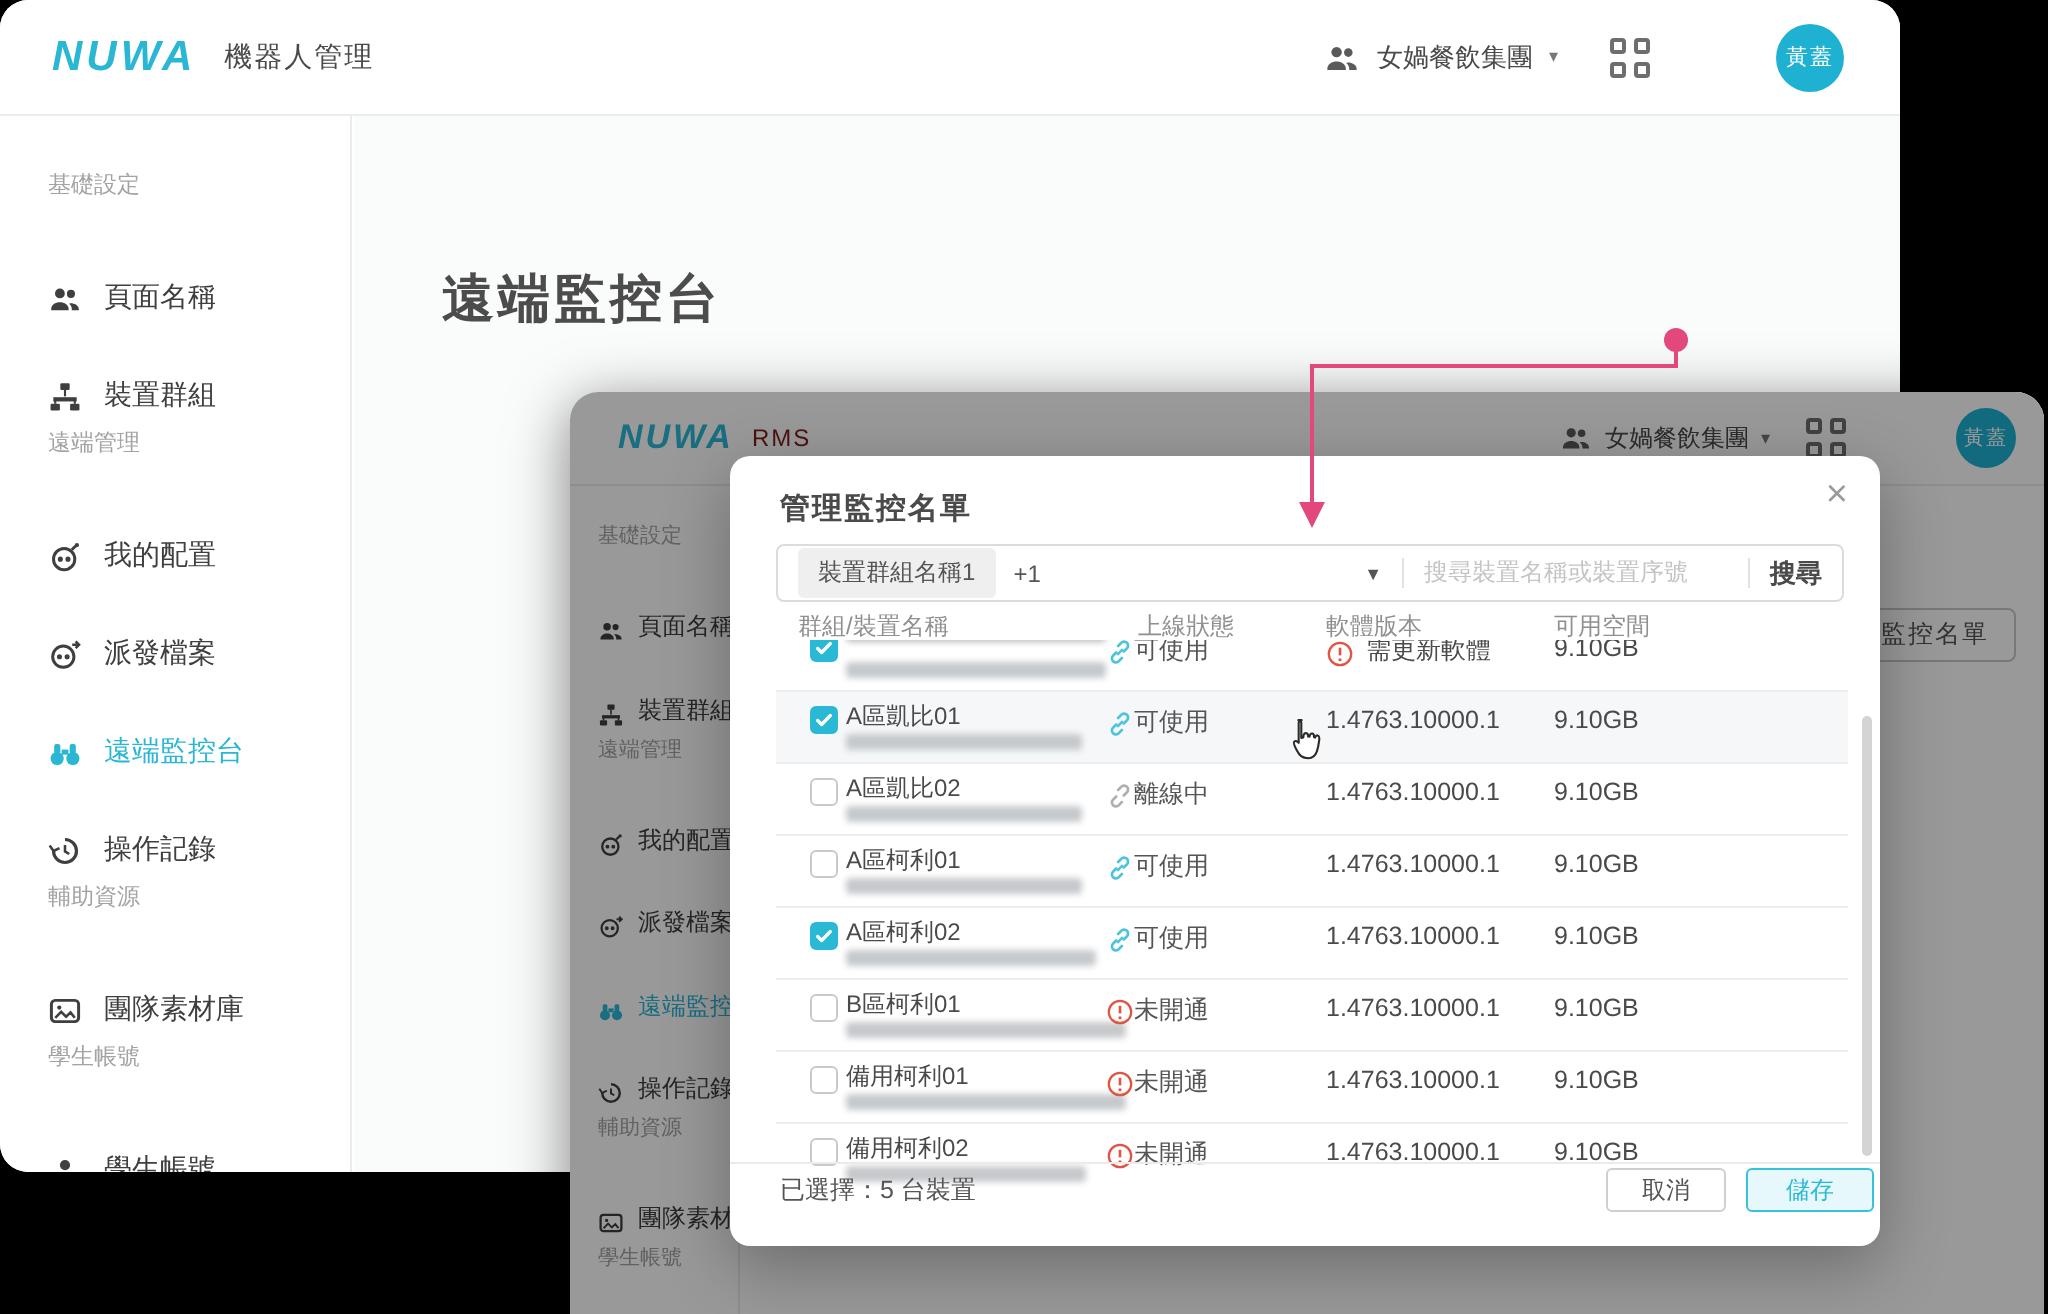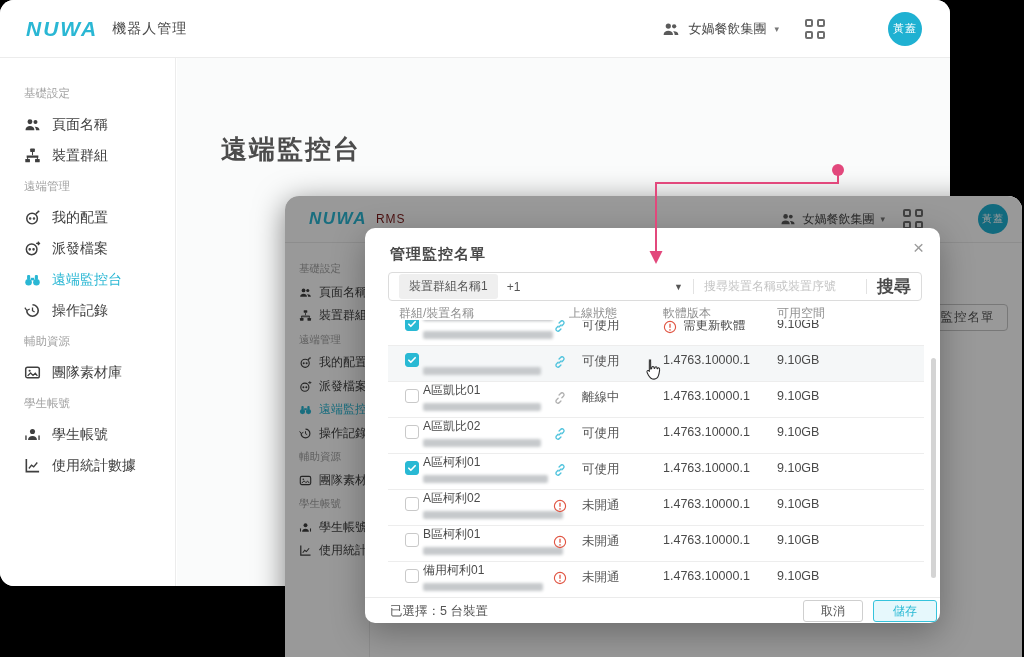--- a/index.html
+++ b/index.html
@@ -26,22 +26,22 @@
   .grid-icon { display:grid; grid-template-columns:8px 8px; grid-gap:4px; }
   .grid-icon i { width:8px; height:8px; border:2px solid #6e6e6e; border-radius:2px; display:block; }
   .avatar { width:34px; height:34px; border-radius:50%; background:#1fb1d2; color:#fff;
     font-size:11px; display:flex; align-items:center; justify-content:center;
     letter-spacing:1px; cursor:pointer;margin-left:37px; }
   .avatar.small { width:30px; height:30px; font-size:10px; }
   .bw-body { position:absolute; top:58px; left:0; right:0; bottom:0; }
   .sidebar { position:absolute; left:0; top:0; bottom:0; width:176px; background:#fff;
     border-right:1px solid #ececec; padding:20px 0 0 24px; overflow:hidden; }
   .sb-section { height:31px; line-height:31px; font-size:11.5px; color:#a3a3a3; }
-  .sb-item { height:31px; display:flex; align-items:center; gap:11px; font-size:14px;
-    color:#3f3f3f; cursor:pointer; white-space:nowrap; }
+  .sb-item { height:31px; display:flex; align-items:flex-end; gap:11px; font-size:14px;
+    color:#3f3f3f; cursor:pointer; white-space:nowrap;margin-top:18px; }
   .sb-item.active { color:#2ab7d4; }
   .sb-item .ic { width:17px; height:17px; flex:0 0 17px; display:inline-flex; }
   .sb-item .ic svg { width:100%; height:100%; }
   .content { position:absolute; left:177px; top:0; right:0; bottom:0; background:#fafbfb; }
   .page-title { position:absolute; left:44px; top:74px; font-size:26px; font-weight:600;
     color:#4c4c4c; letter-spacing:2px; }
   .toolbar-btn { position:absolute; top:143px; height:28px; background:#fff;
     border:1px solid #c9c9c9; border-radius:4px; font-size:13px; color:#555;
     letter-spacing:1px; cursor:pointer; font-family:inherit; }
   .btn-settings { left:488px; width:113px; }
@@ -76,46 +76,46 @@
   .filter-bar { position:absolute; left:23px; top:44px; width:534px; height:29px;
     border:1px solid #dcdcdc; border-radius:4px; display:flex; align-items:center;
     padding:0 10px; }
   .chip { background:#efefef; border-radius:3px; font-size:12px; color:#555;
     padding:4px 10px; margin-right:9px; white-space:nowrap; cursor:default; }
   .more { font-size:12px; color:#555; }
   .spacer { flex:1; }
   .dd-caret { font-size:9px; color:#555; cursor:pointer; }
   .vdiv { width:1px; height:15px; background:#e2e2e2; margin:0 10px; }
   .ph { font-size:12px; color:#c4c4c4; width:152px; cursor:text; }
-  .search-btn { font-size:17px; color:#4a4a4a; font-weight:600; cursor:pointer; }
+  .search-btn { font-size:13px; color:#4a4a4a; font-weight:600; cursor:pointer; }
   .thead { position:absolute; left:23px; top:77px; right:16px; height:16px; }
   .thead span { position:absolute; top:0; font-size:12px; color:#909090; }
   .th-0 { left:11px; } .th-1 { left:165px;margin-left:16px; } .th-2 { left:275px; } .th-3 { left:389px; }
   .tbody { position:absolute; left:23px; top:92px; right:16px; height:277px; overflow:hidden; }
   .trow { position:relative; height:36px; border-bottom:1px solid #ededed; }
   .trow.partial { margin-top:-10px; }
   .trow.hover { background:#f5f7f8; }
   .cb { position:absolute; left:17px; top:7px; width:14px; height:14px; border:1.5px solid #c9c9c9;
     border-radius:3px; background:#fff; cursor:pointer; }
   .cb.checked { border-color:#29b9d4; background:#29b9d4; }
   .cb svg { position:absolute; inset:1px; }
-  .r-name { position:absolute; left:35px; top:4px; font-size:12px; color:#4a4a4a;margin-top:32px; }
+  .r-name { position:absolute; left:35px; top:4px; font-size:12px; color:#4a4a4a; }
   .blur-bar { position:absolute; left:35px; height:8px; background:#c6c9cc; border-radius:2px;
     filter:blur(1.6px); }
   .blur-serial { top:21px; }
   .blur-name { top:0px; height:11px; background:#b9bcbf; }
-  .r-status { position:absolute; left:165px; top:7px; display:flex; align-items:center; gap:15px;
+  .r-status { position:absolute; left:165px; top:7px; display:flex; align-items:center; gap:0;
     font-size:12.5px; color:#555; }
   .r-status .ic, .r-ver .ic { width:14px; height:14px; display:inline-flex; }
   .r-status .ic svg, .r-ver .ic svg { width:100%; height:100%; }
   .ic.online { color:#4fc3dd; } .ic.offline { color:#b0b0b0; } .ic.warn { color:#e05442; }
   .r-ver { position:absolute; left:275px; top:7px; display:flex; align-items:flex-end; gap:6px;
     font-size:12.5px; color:#4a4a4a; }
   .r-space { position:absolute; left:389px; top:7px; font-size:12.5px; color:#4a4a4a; }
-  .m-footer { position:absolute; left:0; right:0; bottom:0; height:26px; border-top:1px solid #ebebeb; }
+  .m-footer { position:absolute; left:0; right:0; bottom:0; height:42px; border-top:1px solid #ebebeb; }
   .sel-text { position:absolute; left:25px; top:0; line-height:26px; font-size:12.5px; color:#555; }
   .m-btn { position:absolute; top:2px; height:22px; border-radius:3px; font-size:12px;
     cursor:pointer; font-family:inherit; }
   .btn-cancel { left:438px; width:60px; background:#fff; border:1px solid #cfcfcf; color:#555; }
   .btn-save { left:508px; width:64px; background:#e6f8fc; border:1px solid #35c3dc; color:#29b9d4; }
   .m-scrollbar { position:absolute; left:566px; top:130px; width:5px; height:220px;
     background:#d4d4d4; border-radius:3px; cursor:pointer; }
 
   .annotation, .cursor-svg { position:absolute; left:0; top:0; pointer-events:none; z-index:50; }
   .cursor-svg { left:640px; top:357px; width:26px; height:26px; }

